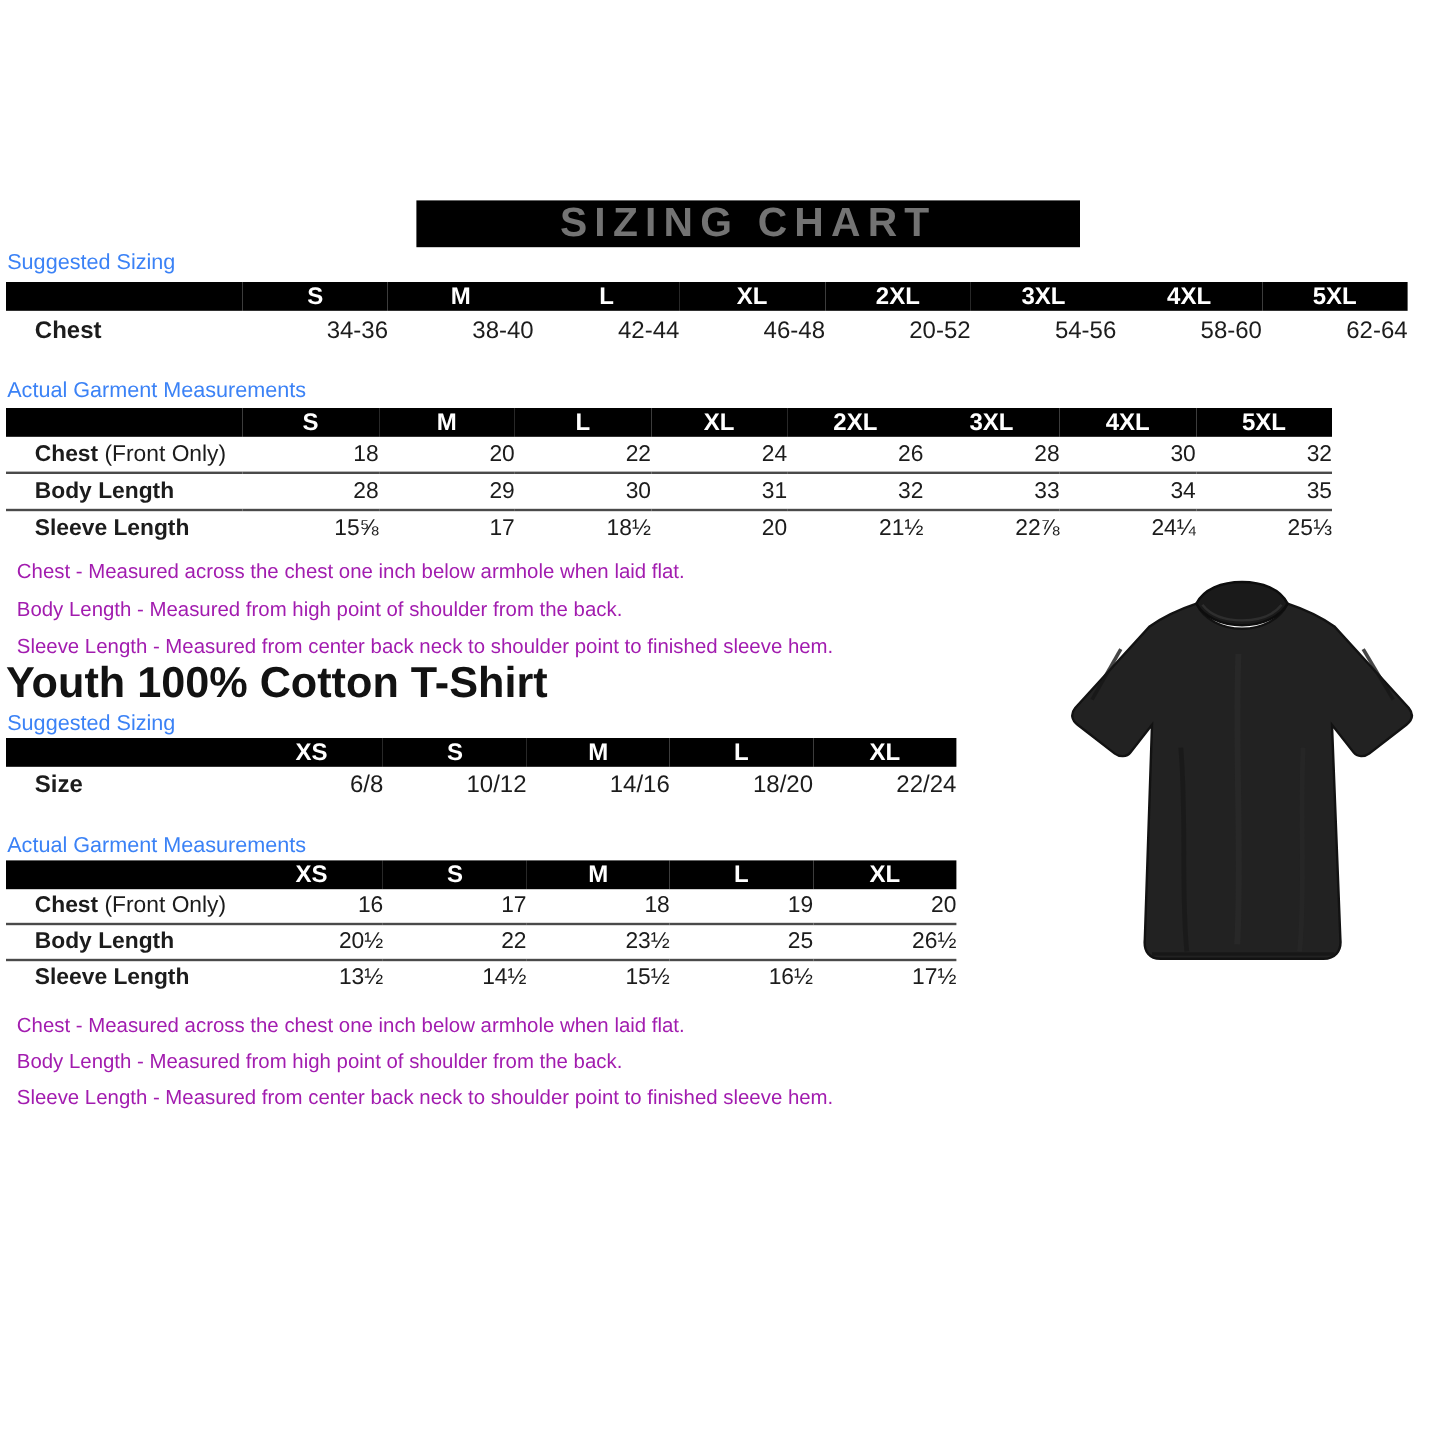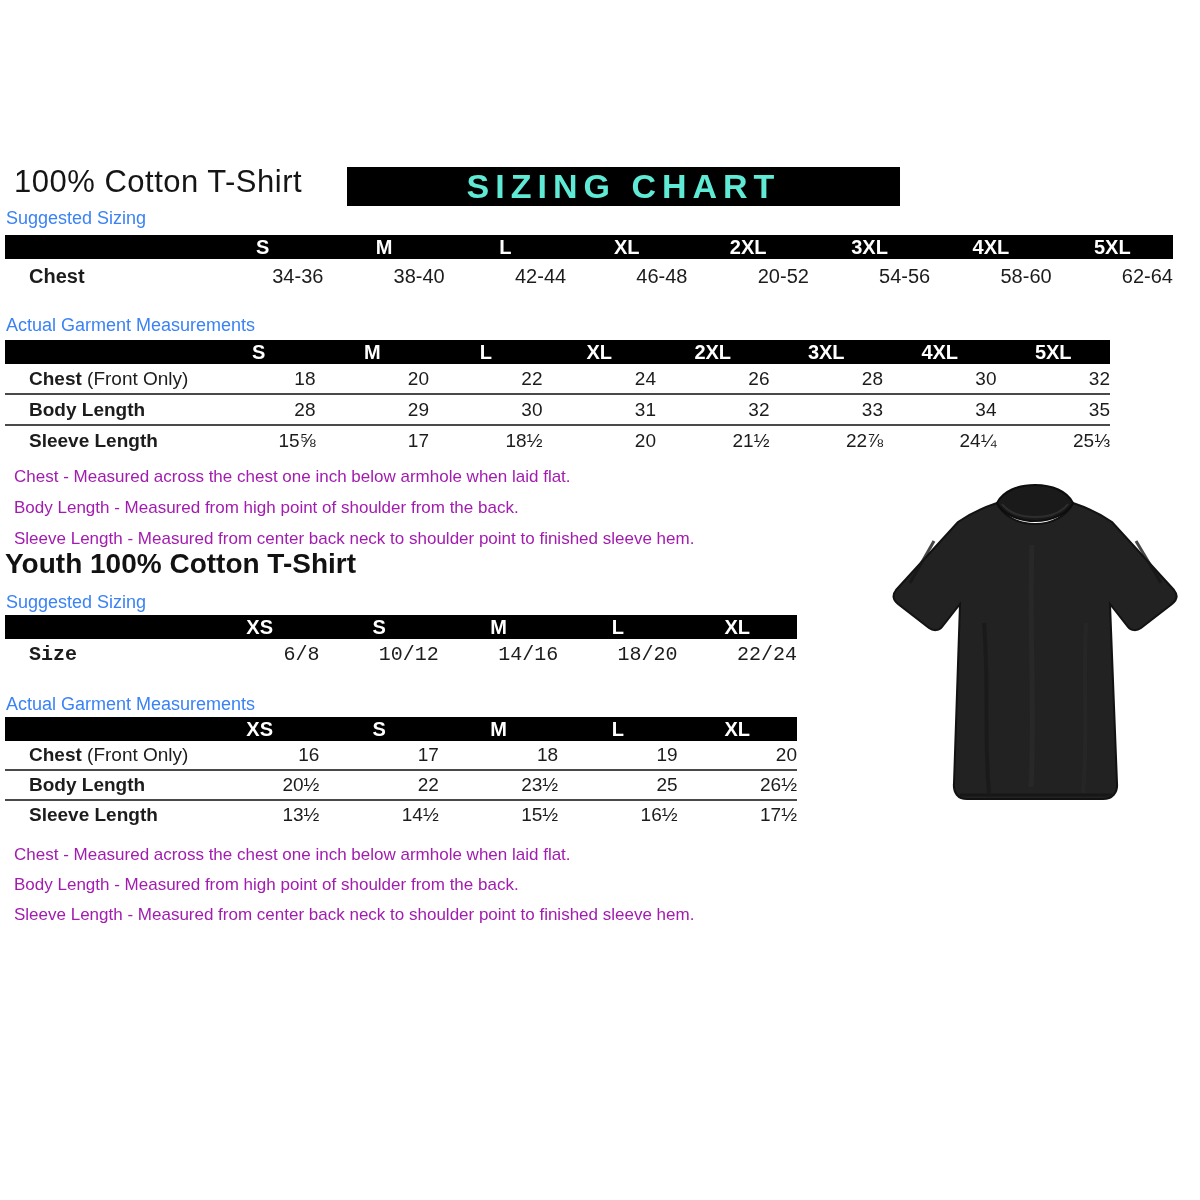--- a/index.html
+++ b/index.html
@@ -5,45 +5,44 @@
   html,body{margin:0;padding:0;background:#ffffff;}
   .canvas{
     position:relative;width:1200px;height:1200px;background:#ffffff;
     font-family:"Liberation Sans",sans-serif;color:#1c1c1c;overflow:hidden;
   }
   .abs{position:absolute;}
 
   .adult-title{left:14px;top:164px;font-size:31px;font-weight:400;letter-spacing:.5px;color:#151515;}
   .banner{left:347px;top:167px;width:553px;height:39px;background:#000;
           display:flex;align-items:center;justify-content:center;}
-  .banner span{color:#5eead4;font-weight:bold;font-size:34px;letter-spacing:6px;}
+  .banner span{color:#737373;font-weight:bold;font-size:34px;letter-spacing:6px;}
 
   .section-label{font-size:18px;color:#3b82f6;}
 
   table.szt{border-collapse:collapse;table-layout:fixed;}
   table.szt th{background:#000;color:#fff;font-weight:bold;font-size:20px;text-align:center;padding:0;height:24px;}
   table.szt td{font-size:20px;text-align:right;padding:0;color:#1c1c1c;}
   table.szt td.lbl{text-align:left;padding-left:24px;font-weight:bold;}
   table.szt .suffix{font-weight:normal;text-align:center;}
   table.t1 td{height:34px;}
   table.t2 td{height:29px;font-size:19px;}
-  table.yt1 td{height:31px;font-family:Liberation Mono, monospace;}
+  table.yt1 td{height:31px;}
   table.yt2 td{height:28px;font-size:19px;}
   table.rule tbody tr + tr td{border-top:2px solid #4a4a4a;}
 
   .notes{font-size:17px;line-height:31px;color:#a21caf;}
   .notes2{line-height:30px;}
-  .youth-title{left:5px;top:548px;font-size:28px;font-weight:bold;color:#121212;}
+  .youth-title{left:5px;top:548px;font-size:36px;font-weight:bold;color:#121212;}
 </style>
 </head>
 <body>
 
 <div class="canvas">
 
-  <div class="abs adult-title">100% Cotton T-Shirt</div>
 
   <div class="abs banner">
     <span>SIZING CHART</span>
   </div>
 
   <div class="abs section-label" style="left:6px;top:208px;">Suggested Sizing</div>
 
   <table class="abs szt t1" style="left:5px;top:235px;width:1168px;">
     <colgroup>
         <col style="width:197px;">

